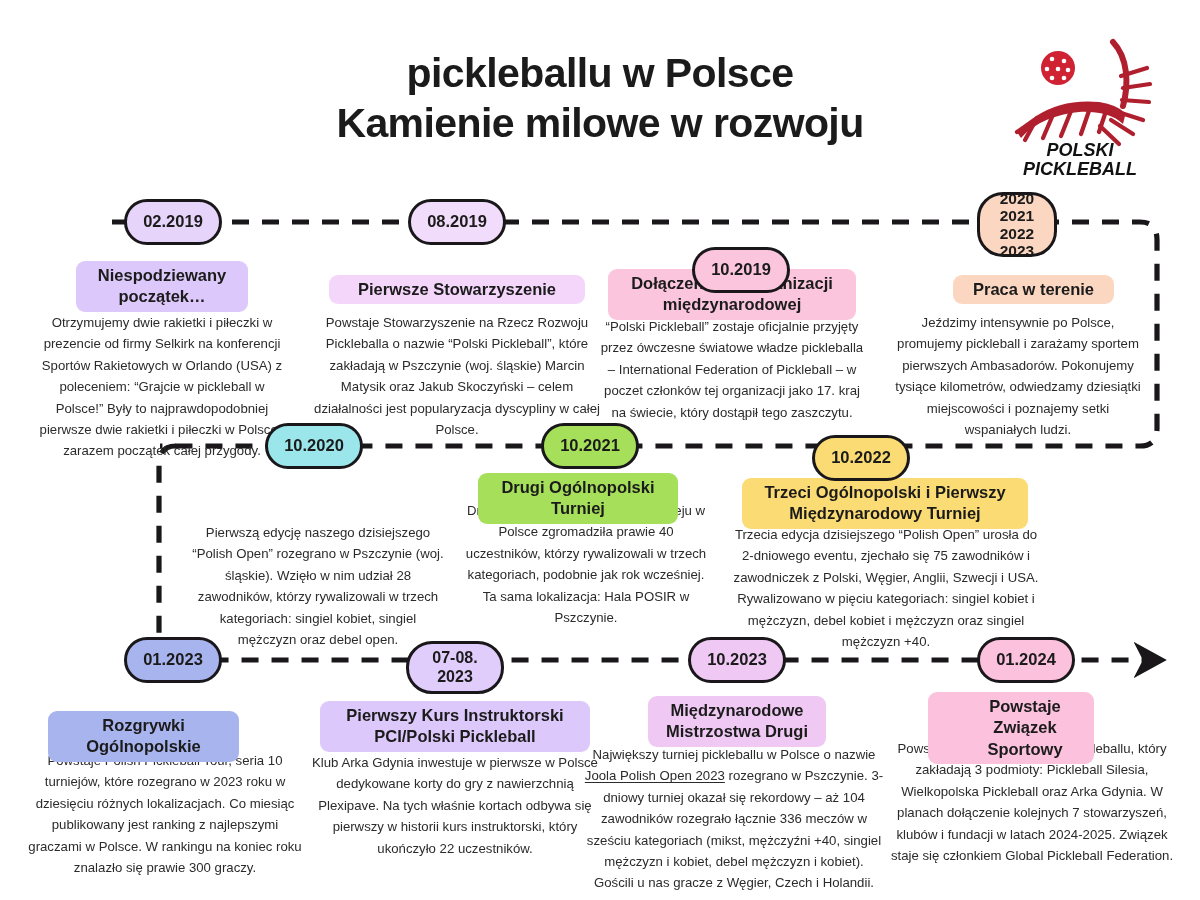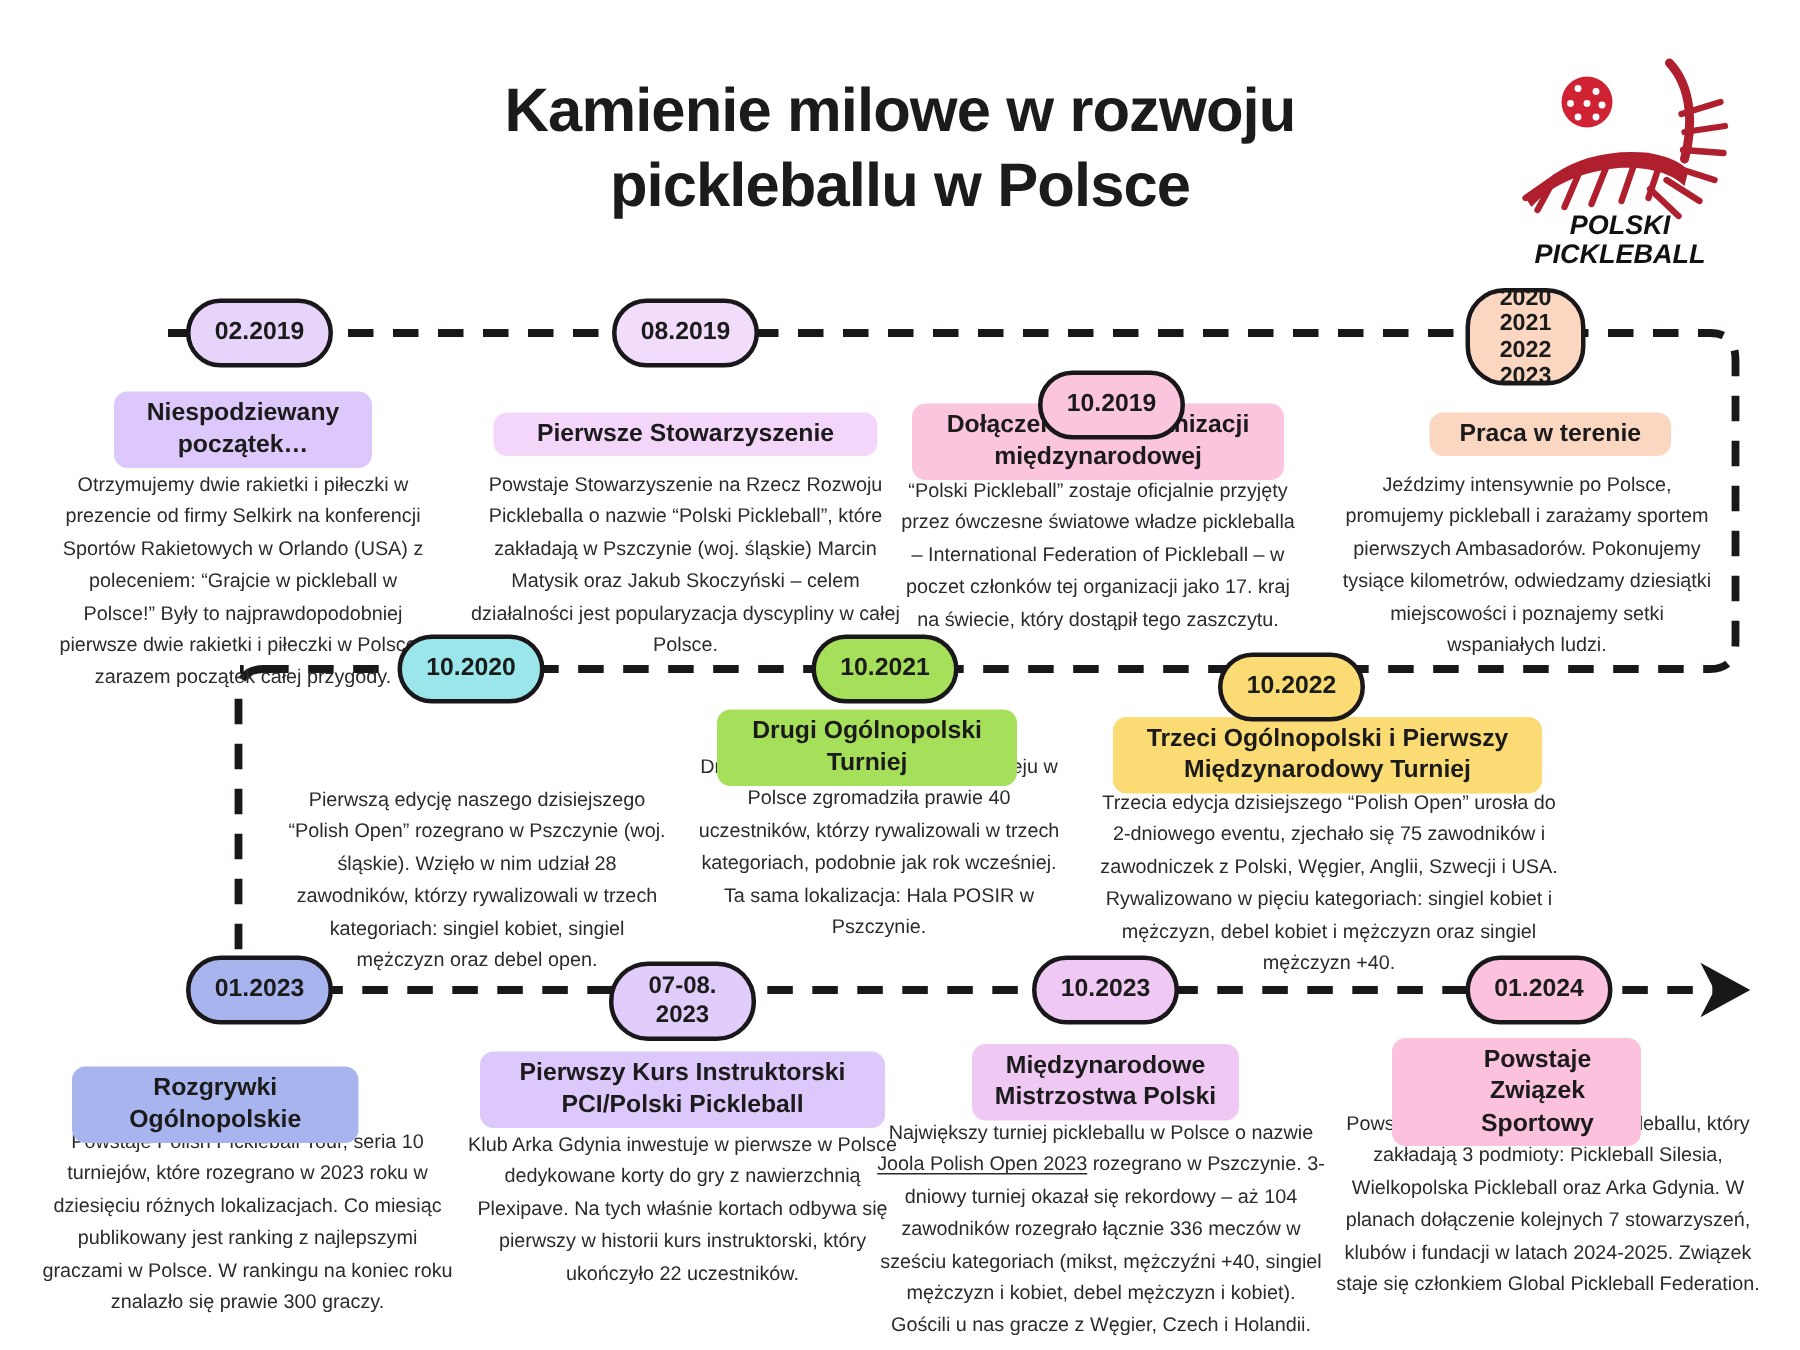--- a/index.html
+++ b/index.html
@@ -61,22 +61,22 @@
     z-index:3;
   }
   .body u{text-decoration:underline; text-underline-offset:2px;}
 </style>
 </head>
 <body>
 
 <div id="stage">
 
   <div class="title">
+    <div>pickleballu w Polsce</div>
     <div>Kamienie milowe w rozwoju</div>
-    <div>pickleballu w Polsce</div>
   </div>
 
   <div class="logo">
     <svg viewBox="0 0 165 150" width="165" height="150">
       <g fill="none" stroke="#b01f2e" stroke-width="4.2" stroke-linecap="round">
         <path d="M118 14 C133 30 134 56 128 78" stroke-width="6"></path>
         <path d="M22 104 L42 90 C60 78 82 74 104 76 C116 78 124 82 128 86"></path>
         <path d="M42 90 L30 112"></path>
         <path d="M60 82 L48 110"></path>
         <path d="M78 78 L66 108"></path>
@@ -154,21 +154,21 @@
   <div class="body" style="left:24px;top:750px;width:282px;">Powstaje Polish Pickleball Tour, seria 10 turniejów, które rozegrano w 2023 roku w dziesięciu różnych lokalizacjach. Co miesiąc publikowany jest ranking z najlepszymi graczami w Polsce. W rankingu na koniec roku znalazło się prawie 300 graczy.</div>
 
   <div class="pill" style="left:406px;top:641px;width:98px;height:53px;background:#e0cdfb;flex-direction:column;line-height:1.14;font-size:16px;">
     <span>07-08.</span>
     <span>2023</span>
   </div>
   <div class="chip" style="left:320px;top:701px;width:270px;background:#ddc8fb;">Pierwszy Kurs Instruktorski PCI/Polski Pickleball</div>
   <div class="body" style="left:310px;top:752px;width:290px;">Klub Arka Gdynia inwestuje w pierwsze w Polsce dedykowane korty do gry z nawierzchnią Plexipave. Na tych właśnie kortach odbywa się pierwszy w historii kurs instruktorski, który ukończyło 22 uczestników.</div>
 
   <div class="pill" style="left:688px;top:637px;width:98px;height:46px;background:#efc9f4;">10.2023</div>
-  <div class="chip" style="left:648px;top:696px;width:178px;background:#efc9f4;">Międzynarodowe Mistrzostwa Polski</div>
+  <div class="chip" style="left:648px;top:696px;width:178px;background:#efc9f4;">Międzynarodowe Mistrzostwa Drugi</div>
   <div class="body" style="left:584px;top:744px;width:300px;">
     <span>Największy turniej pickleballu w Polsce o nazwie </span><u>Joola Polish Open 2023</u><span> rozegrano w Pszczynie. 3-dniowy turniej okazał się rekordowy – aż 104 zawodników rozegrało łącznie 336 meczów w sześciu kategoriach (mikst, mężczyźni +40, singiel mężczyzn i kobiet, debel mężczyzn i kobiet). Gościli u nas gracze z Węgier, Czech i Holandii.</span>
   </div>
 
   <div class="pill" style="left:977px;top:637px;width:98px;height:46px;background:#fbc1dd;">01.2024</div>
   <div class="chip" style="left:928px;top:692px;width:166px;background:#fbc1dd;padding-left:41px;">Powstaje Związek Sportowy</div>
   <div class="body" style="left:886px;top:738px;width:292px;">Powstaje Związek Polskiego Pickleballu, który zakładają 3 podmioty: Pickleball Silesia, Wielkopolska Pickleball oraz Arka Gdynia. W planach dołączenie kolejnych 7 stowarzyszeń, klubów i fundacji w latach 2024-2025. Związek staje się członkiem Global Pickleball Federation.</div>
 
 </div>
 

